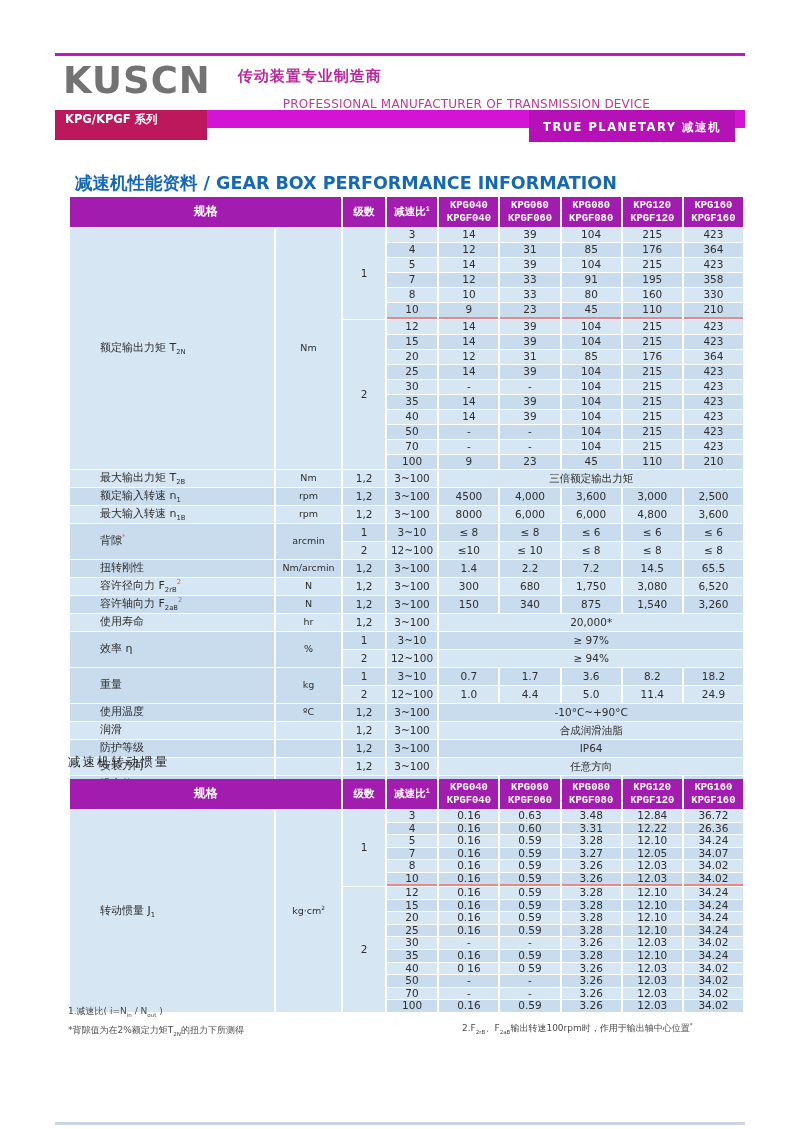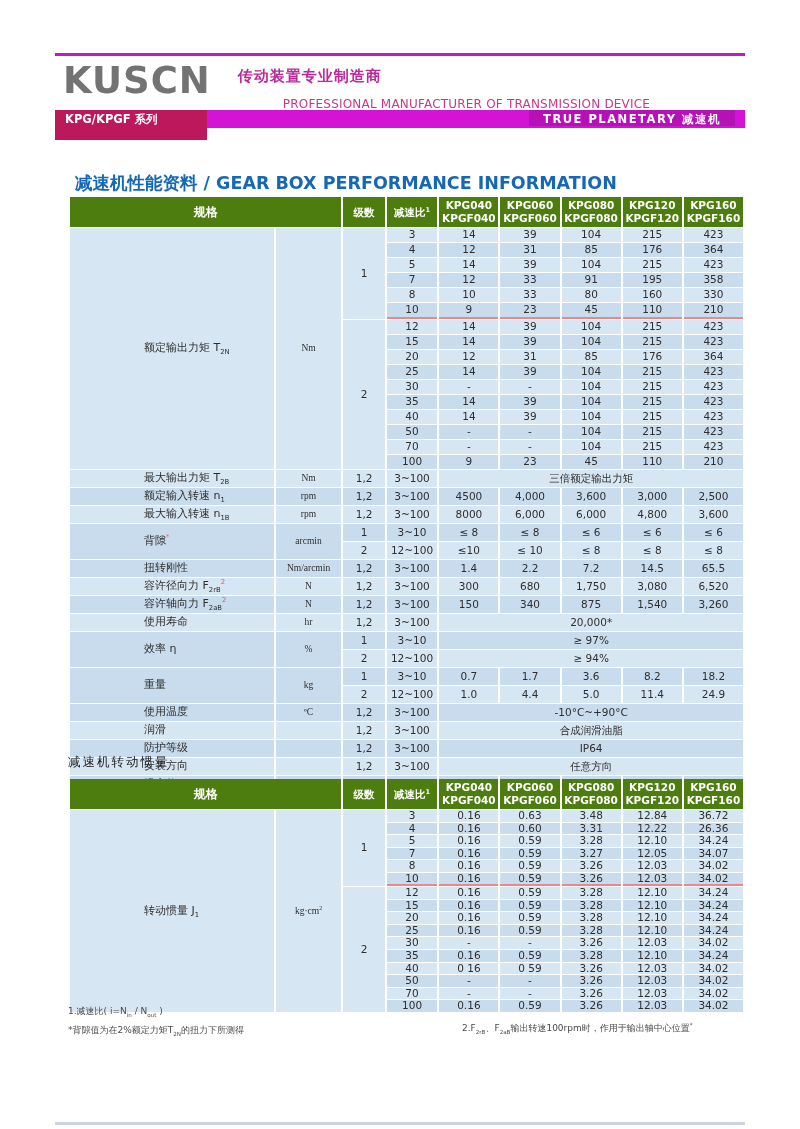--- a/index.html
+++ b/index.html
@@ -8,36 +8,36 @@
   .top-rule{position:absolute;left:55px;right:55px;top:53px;height:3px;background:#c418c4;}
   .hdr{position:absolute;left:63px;top:62px;display:flex;align-items:flex-start;}
   .logo{font-size:37px;font-weight:700;color:#737373;letter-spacing:1px;line-height:1;}
   .taglines{margin-left:27px;padding-top:5px;}
   .tg-cn{font-size:15px;font-weight:bold;color:#bb2a9b;letter-spacing:1px;}
   .tg-en{font-size:12px;color:#c43a8a;margin-top:11px;letter-spacing:0.2px;padding-left:45px;}
   .banner{position:absolute;left:55px;right:55px;top:110px;height:18px;background:#d414d4;}
   .badge{position:absolute;left:0;top:0;height:30px;width:152px;background:#be185d;color:#fff;
          font-size:11.5px;font-weight:bold;line-height:18px;padding-left:10px;box-sizing:border-box;}
   .banner-right{position:absolute;right:10px;top:0;height:16px;background:#b611b6;color:#fff;
-         font-size:11.5px;font-weight:bold;line-height:18px;padding:0 14px;letter-spacing:1.5px;}
+         font-size:11.5px;font-weight:bold;line-height:18px;padding:8px 14px;letter-spacing:1.5px;}
   .page-title{position:absolute;left:65px;top:161px;font-size:17.5px;font-weight:bold;color:#1568b4;margin:10px;}
   #table1-wrap{position:absolute;left:68px;top:196px;width:677px;}
   .t2-title{position:absolute;left:68px;top:754px;font-size:12.5px;font-weight:normal;color:#1a1a1a;letter-spacing:2px;}
   #table2-wrap{position:absolute;left:68px;top:778px;width:677px;}
   table{width:100%;border-collapse:separate;border-spacing:2px 1px;table-layout:fixed;color:#2e2e2e;}
-  th{background:#4d7c0f;color:#fff;font-weight:bold;font-size:10.5px;height:28px;padding:1px 0;line-height:1.2;}
+  th{background:#a21caf;color:#fff;font-weight:bold;font-size:10.5px;height:28px;padding:1px 0;line-height:1.2;font-family:Liberation Mono, monospace;}
   th.spec-h{font-size:12px;}
   td{text-align:center;font-size:10.5px;line-height:1.1;padding:0 1px;vertical-align:middle;}
   .t1 td{height:14px;}
   .t1 tr.tall td{height:17px;}
   .t2 td{height:10px;}
   tr.r0 td{background:#d7e6f3;}
   tr.r1 td{background:#c9dcee;}
-  td.spec{text-align:left;padding-left:74px;background:#cfe0ee;font-size:11px;}
-  td.unitc{background:#cfe0ee;font-size:9.5px;font-family:Liberation Serif, serif;}
+  td.spec{text-align:left;padding-left:30px;background:#cfe0ee;font-size:11px;}
+  td.unitc{background:#cfe0ee;font-size:9.5px;}
   td.solidc{background:#cfe0ee;}
   td.redsep{border-bottom:2px solid #ef8585;}
   sup,sub{font-size:0.62em;line-height:0;}
   sup.rsup{color:#e05a5a;}
   .footnotes{position:absolute;left:68px;top:1005px;width:677px;font-size:9px;color:#4a4a4a;}
   .fn-line{margin-bottom:6px;}
   .fn-right{position:absolute;left:394px;top:17px;}
   .bottom-rule{position:absolute;left:55px;right:55px;bottom:4px;height:3px;background:#c9d5e2;}
 </style>
 </head>

